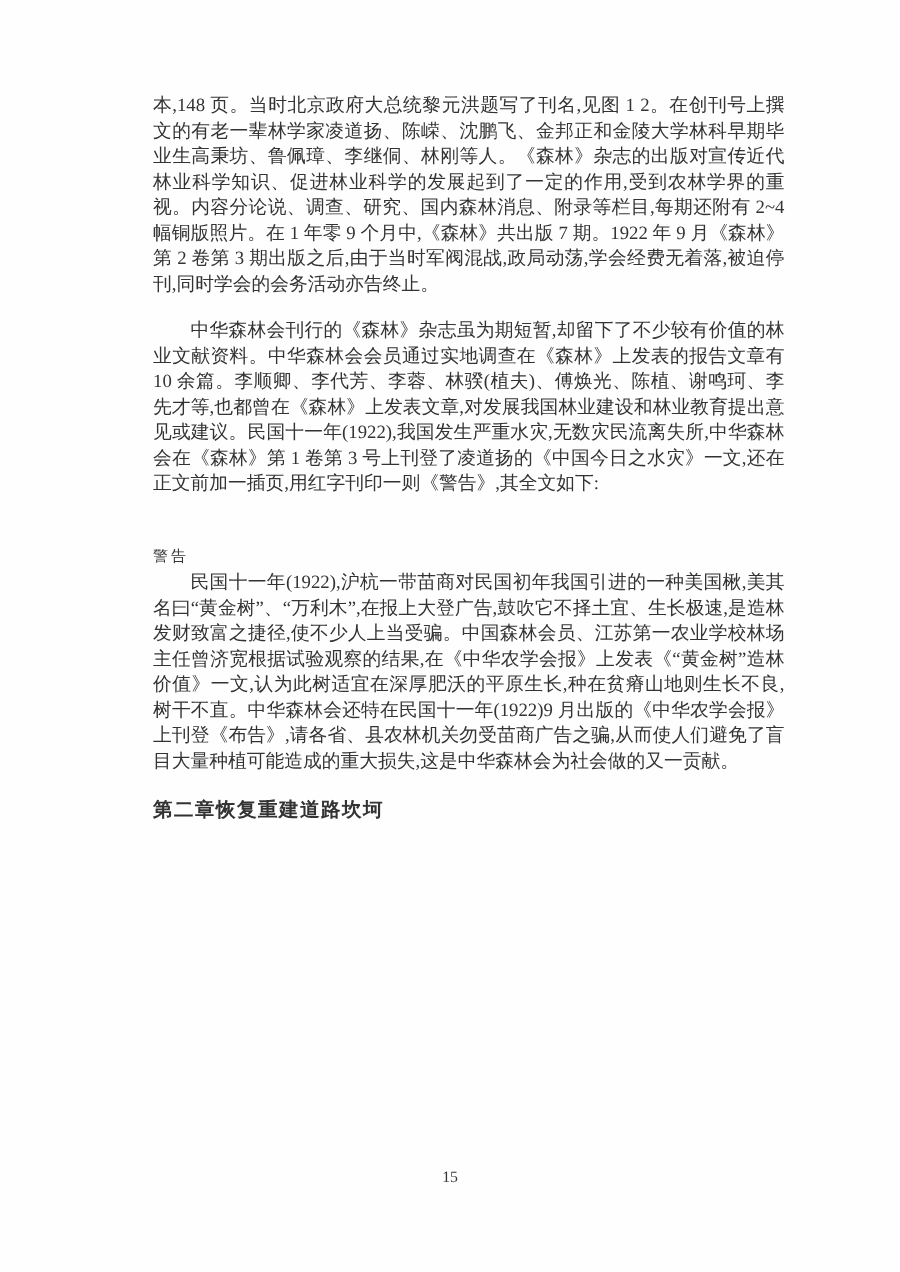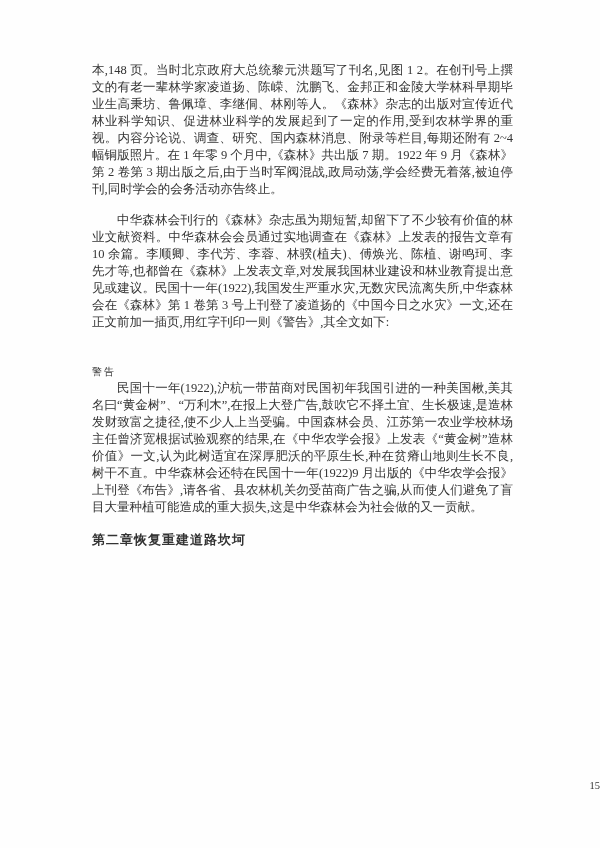--- a/index.html
+++ b/index.html
@@ -11,21 +11,21 @@
     position: relative;
     width: 600px;
     height: 848px;
     background: #fefefe;
     font-family: "Liberation Serif", "DejaVu Serif", serif;
     color: #333333;
     overflow: hidden;
   }
   .text-block {
     position: absolute;
-    left: 92px;
+    left: 102px;
     top: 62px;
     width: 421px;
     font-size: 12.5px;
     line-height: 17px;
     text-align: justify;
   }
   .text-block p {
     margin: 0;
   }
   .indent {
@@ -49,21 +49,21 @@
     font-size: 13px;
     font-weight: bold;
     letter-spacing: 1px;
     text-align: left;
   }
   .page-number {
     position: absolute;
     left: 0;
     right: 0;
     top: 780px;
-    text-align: right;
+    text-align: center;
     font-size: 10.5px;
     color: #333333;
   }
 </style>
 </head>
 <body>
 
 <div class="page">
   <div class="text-block">
     <p class="body">本,148 页。当时北京政府大总统黎元洪题写了刊名,见图 1 2。在创刊号上撰文的有老一辈林学家凌道扬、陈嵘、沈鹏飞、金邦正和金陵大学林科早期毕业生高秉坊、鲁佩璋、李继侗、林刚等人。《森林》杂志的出版对宣传近代林业科学知识、促进林业科学的发展起到了一定的作用,受到农林学界的重视。内容分论说、调查、研究、国内森林消息、附录等栏目,每期还附有 2~4 幅铜版照片。在 1 年零 9 个月中,《森林》共出版 7 期。1922 年 9 月《森林》第 2 卷第 3 期出版之后,由于当时军阀混战,政局动荡,学会经费无着落,被迫停刊,同时学会的会务活动亦告终止。</p>

